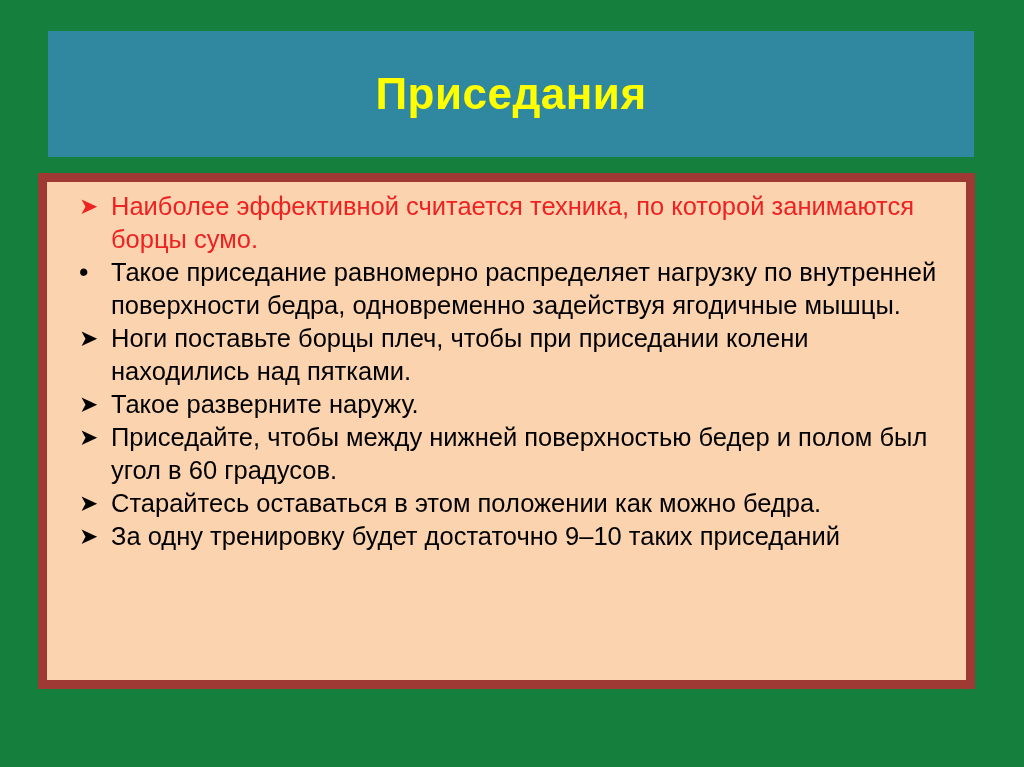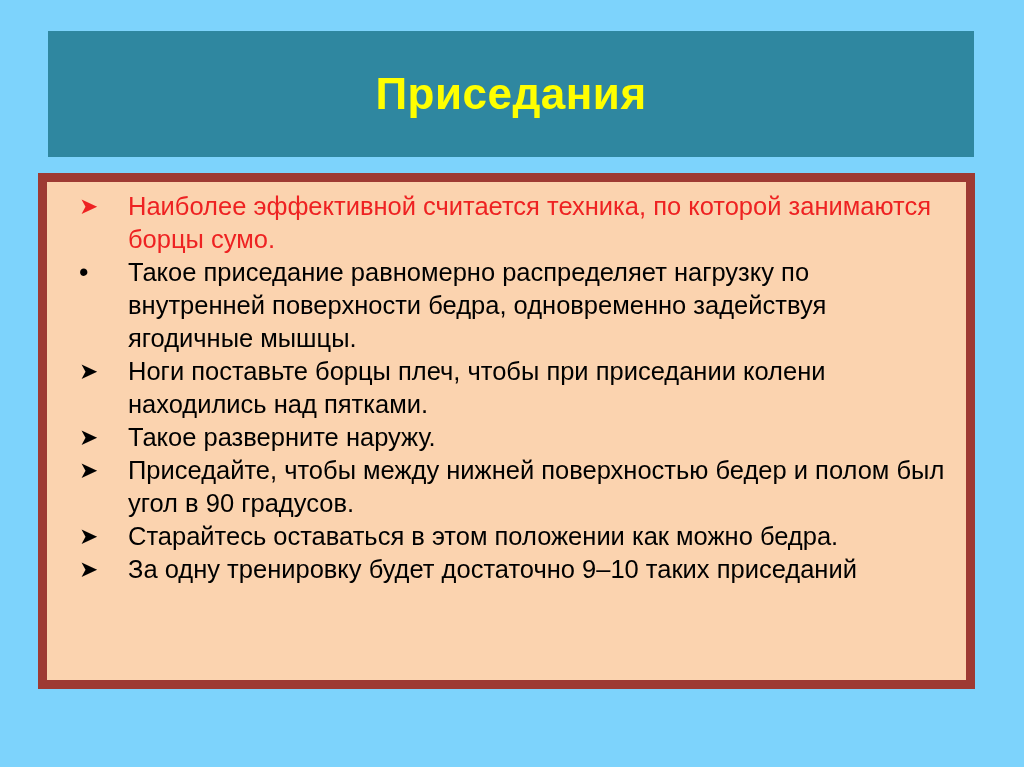--- a/index.html
+++ b/index.html
@@ -11,21 +11,21 @@
     width: 1024px;
     height: 767px;
     overflow: hidden;
     font-family: "Liberation Sans", "DejaVu Sans", sans-serif;
   }
 
   #slide {
     position: relative;
     width: 1024px;
     height: 767px;
-    background: #7dd3fc;
+    background: #15803d;
     box-sizing: border-box;
   }
 
   
   #title-bar {
     position: absolute;
     left: 48px;
     top: 31px;
     width: 926px;
     height: 126px;
@@ -76,21 +76,20 @@
   li.bullet .marker {
     position: absolute;
     left: 18px;
     top: 0;
     width: 26px;
     text-align: left;
     line-height: 33px;
   }
   li.bullet .txt {
     display: block;
-    margin-left: 17px;
   }
 
   
   .marker.arrow {
     font-size: 23px;
     font-family: "DejaVu Sans", sans-serif;
   }
   
   .marker.dot {
     font-size: 27px;
@@ -125,21 +124,21 @@
         <li class="bullet">
           <span class="marker arrow">➤</span>
           <span class="txt">Ноги поставьте борцы плеч, чтобы при приседании колени находились над пятками.</span>
         </li>
         <li class="bullet">
           <span class="marker arrow">➤</span>
           <span class="txt">Такое разверните наружу.</span>
         </li>
         <li class="bullet">
           <span class="marker arrow">➤</span>
-          <span class="txt">Приседайте, чтобы между нижней поверхностью бедер и полом был угол в 90 градусов.</span>
+          <span class="txt">Приседайте, чтобы между нижней поверхностью бедер и полом был угол в 60 градусов.</span>
         </li>
         <li class="bullet">
           <span class="marker arrow">➤</span>
           <span class="txt">Старайтесь оставаться в этом положении как можно бедра.</span>
         </li>
         <li class="bullet">
           <span class="marker arrow">➤</span>
           <span class="txt">За одну тренировку будет достаточно 9–10 таких приседаний</span>
         </li>
       </ul>

